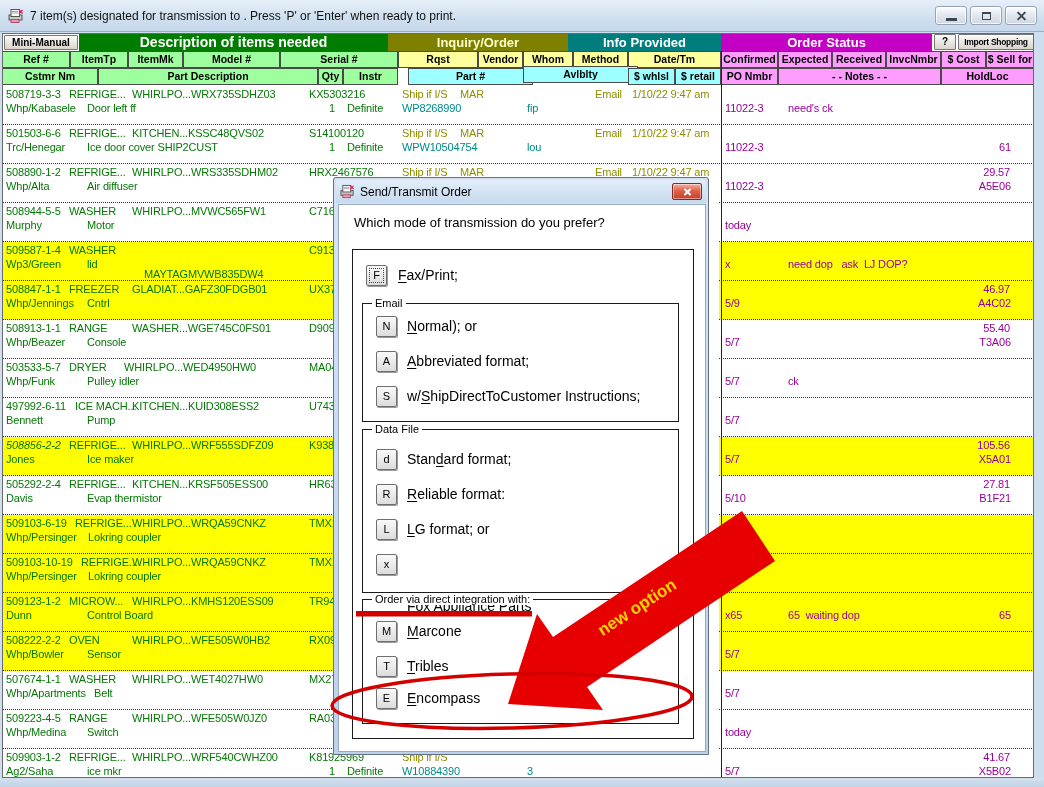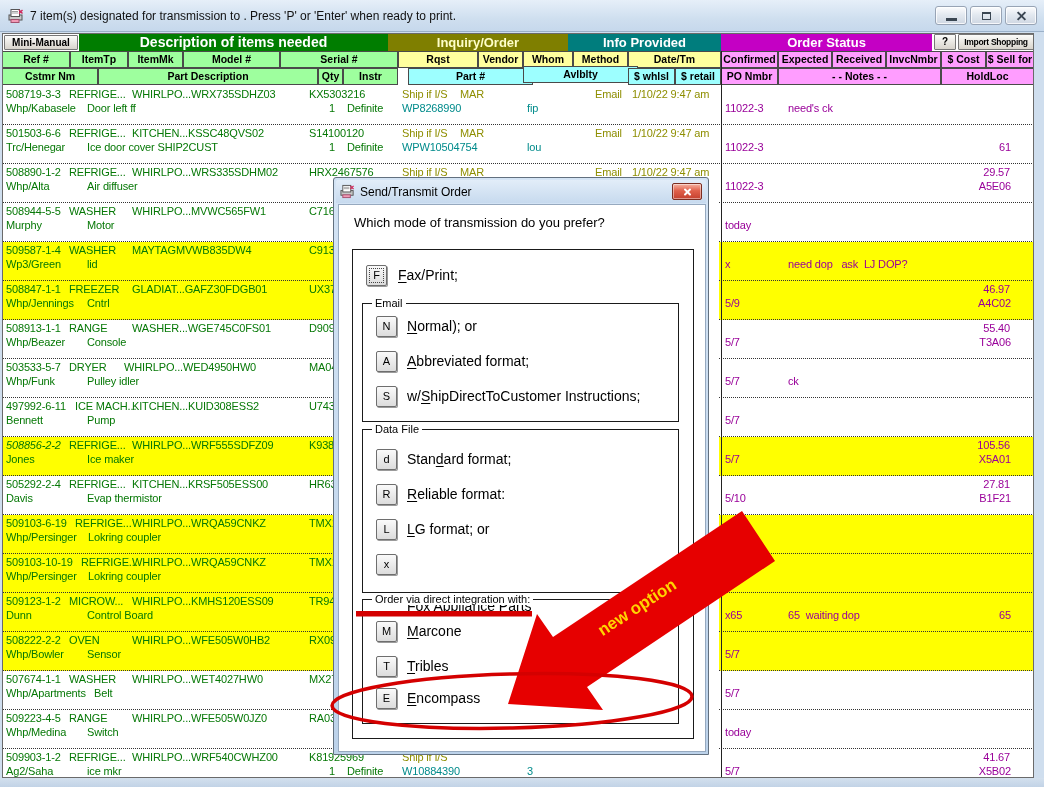--- a/index.html
+++ b/index.html
@@ -212,21 +212,21 @@
         <span class="t-g l1" style="left: 67px;">WASHER</span>
         <span class="t-g l1" style="left: 130px;">WHIRLPO...MVWC565FW1</span>
         <span class="t-g l1" style="left: 307px;">C716414</span>
         <span class="t-g l2" style="left: 4px;">Murphy</span>
         <span class="t-g l2" style="left: 85px;">Motor</span>
         <span class="t-m l2" style="left: 723px;">today</span>
       </div>
       <div class="grow hl" style="top: 156px;">
         <span class="t-g l1" style="left: 4px;">509587-1-4</span>
         <span class="t-g l1" style="left: 67px;">WASHER</span>
-        <span class="t-g l1" style="left: 130px;">MAYTAGMVWB835DW4</span>
+        <span class="t-g l1" style="left: 142px; margin-top: 24px;">MAYTAGMVWB835DW4</span>
         <span class="t-g l1" style="left: 307px;">C913724</span>
         <span class="t-g l2" style="left: 4px;">Wp3/Green</span>
         <span class="t-g l2" style="left: 85px;">lid</span>
         <span class="t-m l2" style="left: 723px;">x</span>
         <span class="t-m l2" style="left: 786px;">need dop   ask  LJ DOP?</span>
       </div>
       <div class="grow hl" style="top: 195px;">
         <span class="t-g l1" style="left: 4px;">508847-1-1</span>
         <span class="t-g l1" style="left: 67px;">FREEZER</span>
         <span class="t-g l1" style="left: 130px;">GLADIAT...GAFZ30FDGB01</span>

